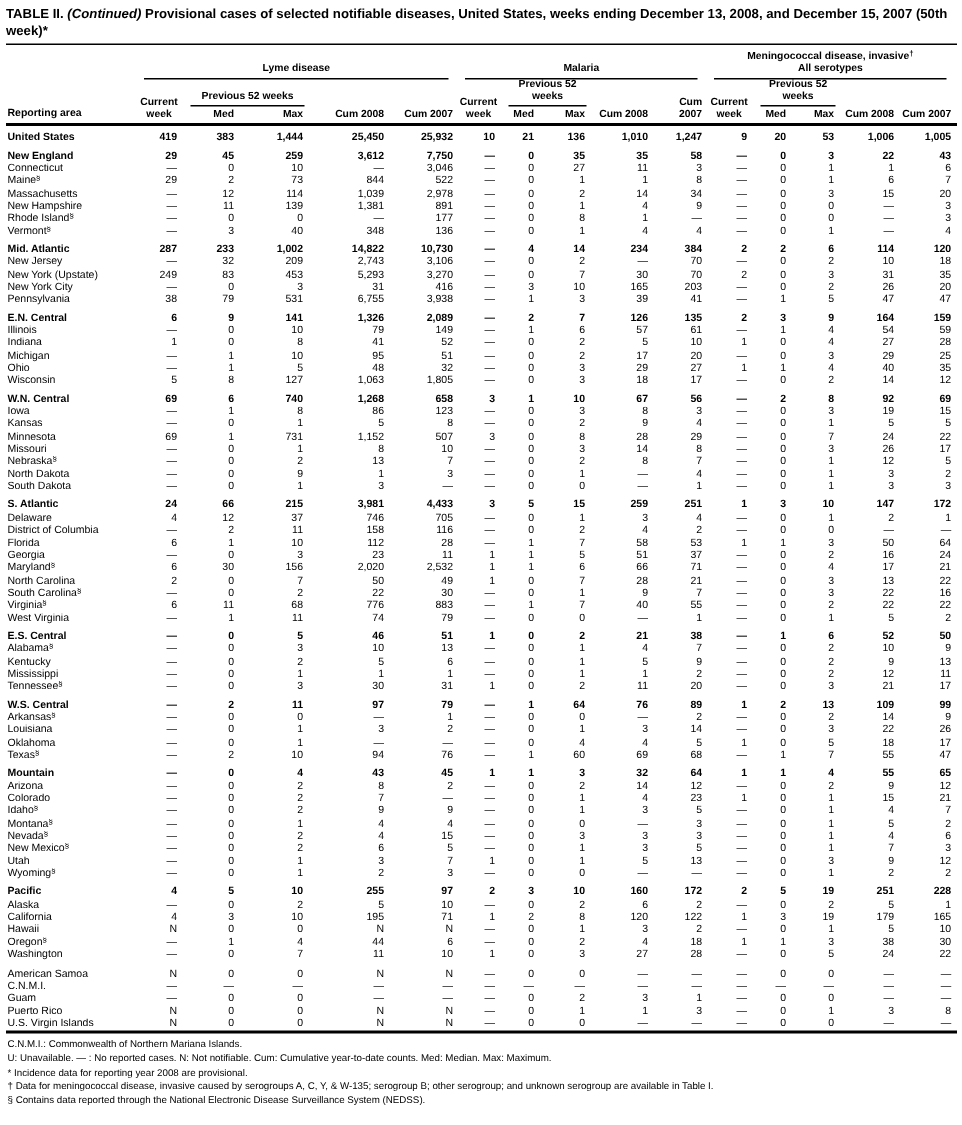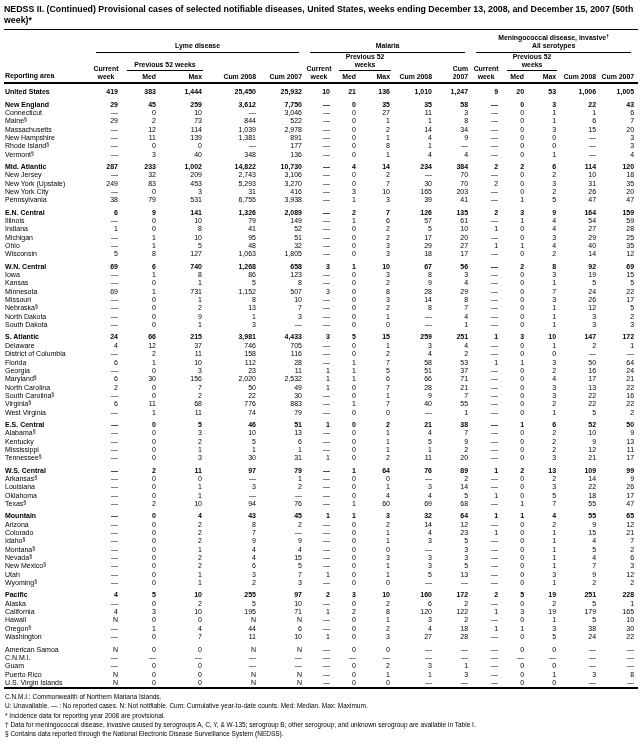--- a/index.html
+++ b/index.html
@@ -4,21 +4,21 @@
 <style>
   html,body { margin:0; padding:0; background:#fff; }
   body {
     width:641px; height:750px; overflow:hidden;
     font-family:"Liberation Sans", sans-serif; color:#000;
     -webkit-font-smoothing:antialiased;
   }
   .page { padding:3px 3px 0 4px; }
 
   .title { font-size:8.8px; line-height:10.8px; font-weight:bold; padding:1px 2px 0 0; }
-  .title .cont { }
+  .title .cont { font-style:italic; }
   .title-rule { height:1.6px; background:#000; margin:3px 0 4px 0; }
 
   table { border-collapse:collapse; table-layout:fixed; width:634px; }
   th, td { margin:0; }
 
   thead th { font-weight:bold; font-size:6.9px; line-height:8px; vertical-align:bottom; padding:0; }
   th.area-h { text-align:left; padding:0 0 2px 1px; font-size:7px; }
   .gline { border-bottom:1px solid #000; padding-bottom:2px; margin:0 7px 0 4px; text-align:center; }
   th.prev .pline { border-bottom:1px solid #000; padding-bottom:1px; margin:0 3px 0 5px; text-align:center; }
   th.cw { text-align:center; padding:2px 2px 1px 0; }
@@ -37,21 +37,21 @@
   tfoot td.rule-cell { height:2px; }
 
   .footnotes { margin-top:3px; font-size:6.5px; line-height:9.2px; padding-left:1px; padding-right:2px; }
   .fn { white-space:nowrap; overflow:hidden; }
 </style>
 </head>
 <body>
 
 <div class="page">
 
-  <div class="title"><span>NEDSS II.</span> <span class="cont">(Continued)</span> <span>Provisional cases of selected notifiable diseases, United States, weeks ending December 13, 2008, and December 15, 2007 (50th week)*</span></div>
+  <div class="title"><span>TABLE II.</span> <span class="cont">(Continued)</span> <span>Provisional cases of selected notifiable diseases, United States, weeks ending December 13, 2008, and December 15, 2007 (50th week)*</span></div>
 
   <div class="title-rule"></div>
 
   <table>
     <colgroup>
       <col style="width:88px">
       <col style="width:30px">
         <col style="width:38px">
         <col style="width:46px">
         <col style="width:54px">

